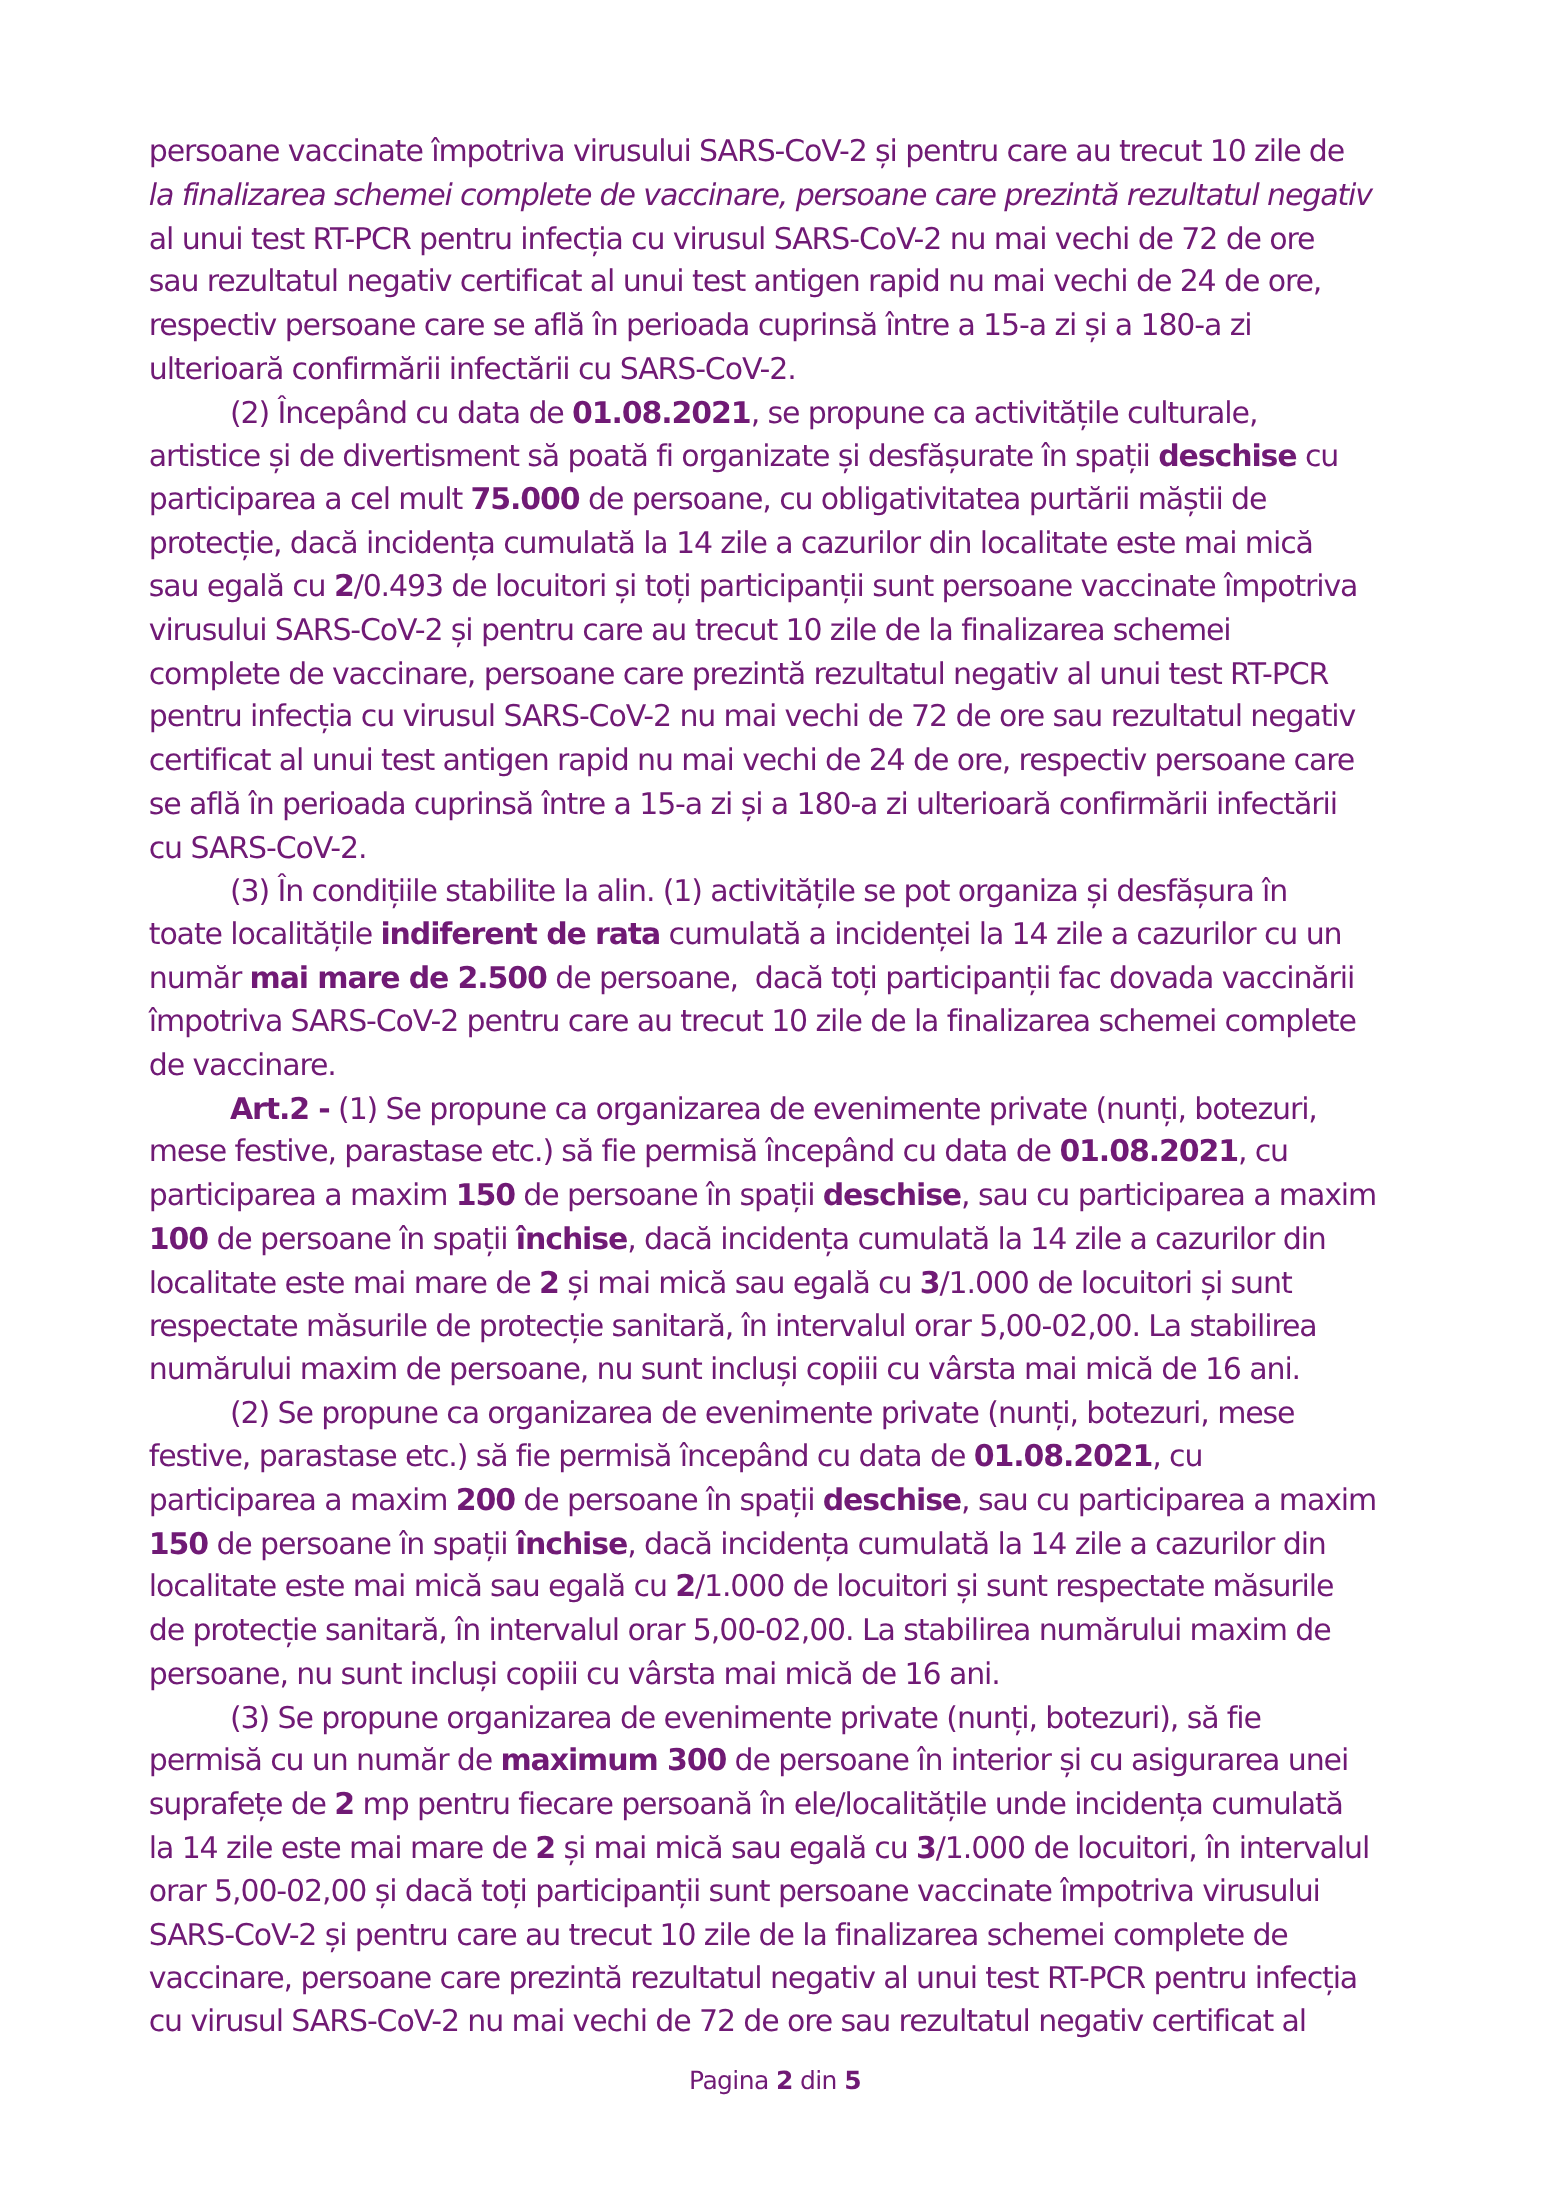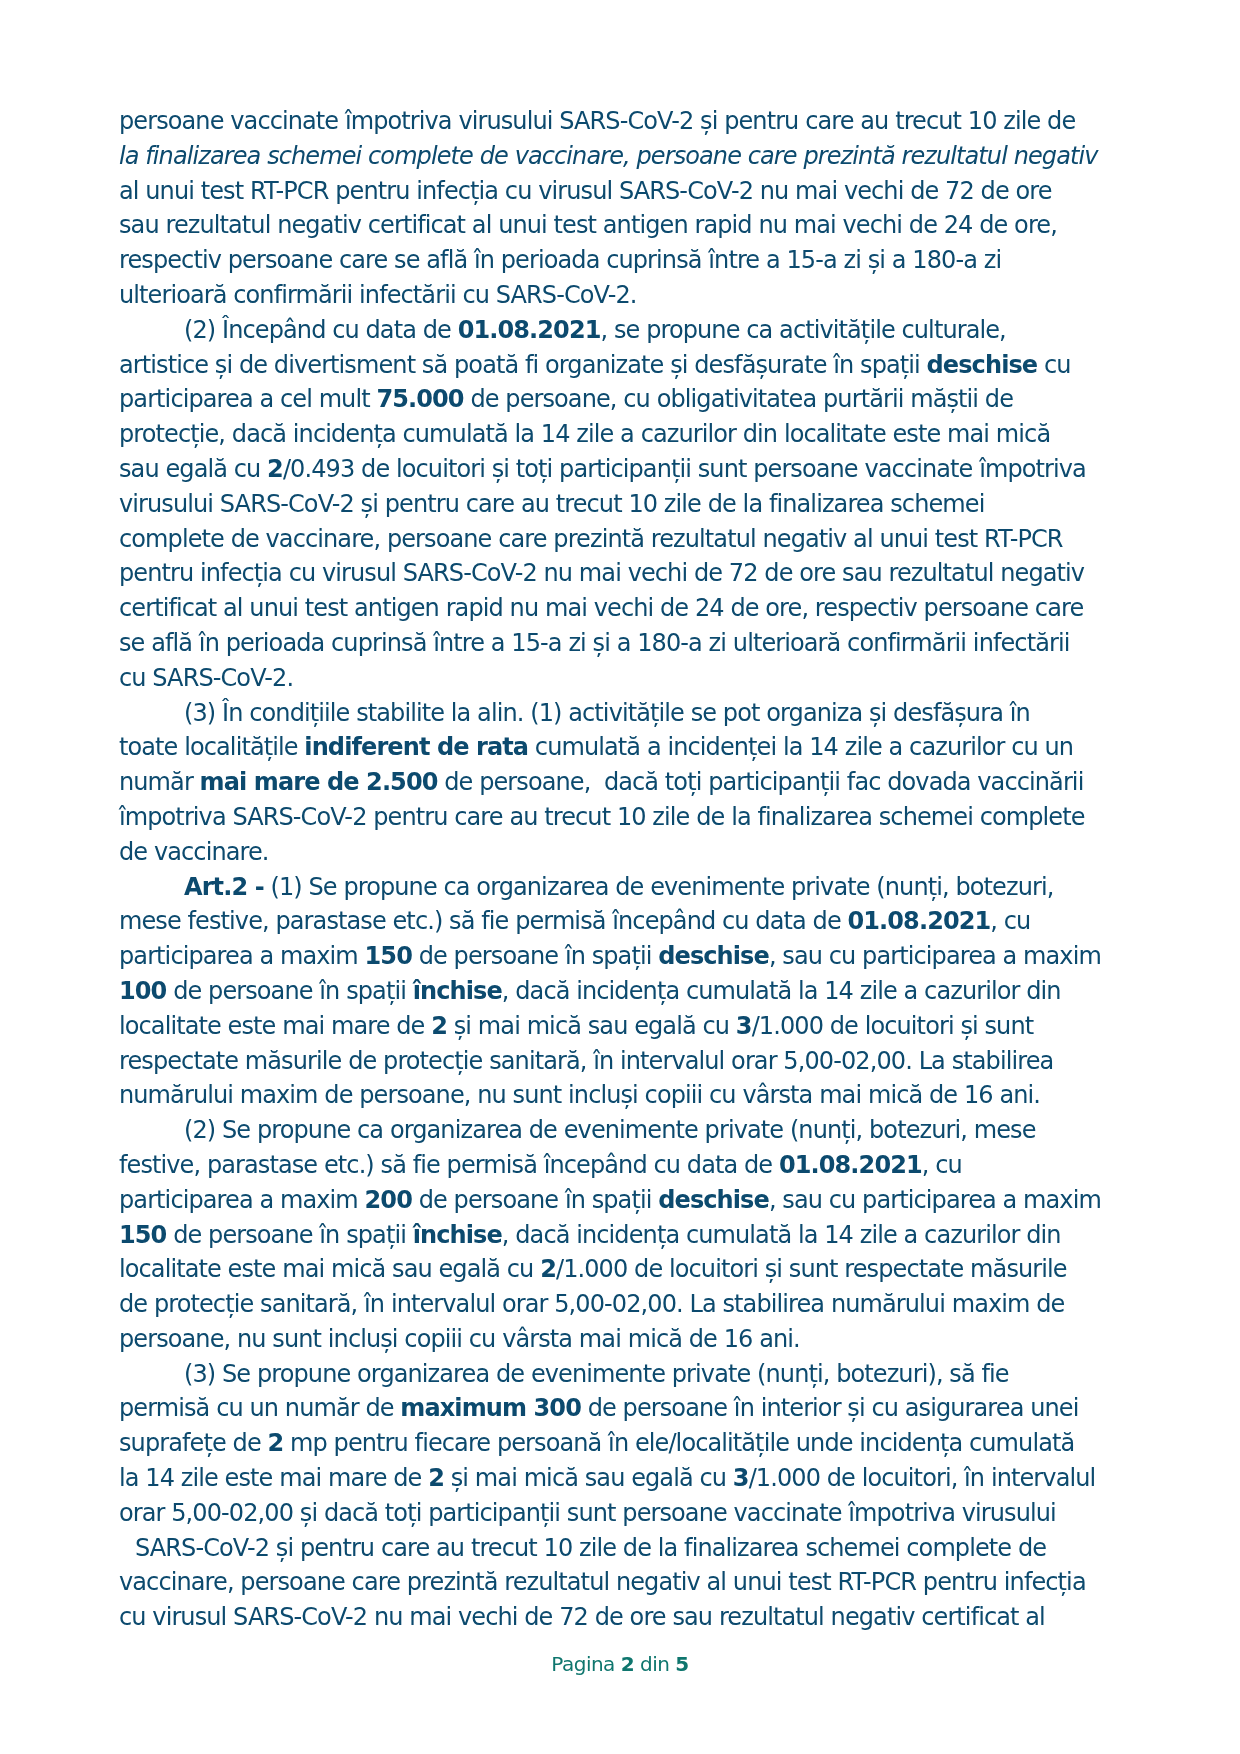--- a/index.html
+++ b/index.html
@@ -3,36 +3,36 @@
 <meta charset="utf-8">
 <style>
   html, body { margin: 0; padding: 0; background: #ffffff; }
   body { width: 1240px; height: 1754px; position: relative; overflow: hidden; }
   .page { position: absolute; left: 119px; top: 104px; width: 1003px; }
   .line {
     font-family: "DejaVu Sans", sans-serif;
     font-size: 24px;
     line-height: 34.8px;
     height: 34.8px;
-    color: #0c4a6e;
+    color: #701a75;
     white-space: nowrap;
     text-align: justify;
     text-align-last: justify;
     letter-spacing: -0.9px;
     word-spacing: 0px;
     overflow: visible;
   }
   .line.last { text-align-last: left; }
   .line.indent { padding-left: 65px; }
   b { font-weight: bold; }
   .footer {
     position: absolute; left: 0; width: 1240px; top: 1652px;
     text-align: center;
     font-family: "DejaVu Sans", sans-serif;
-    font-size: 20px; color: #0f766e; letter-spacing: -0.5px;
+    font-size: 20px; color: #701a75; letter-spacing: -0.5px;
   }
 </style>
 </head>
 <body>
 
 <div class="page" id="doc">
     <div class="line" style="white-space: pre; word-spacing: 0px; text-align: left; text-align-last: left;"><span>persoane vaccinate împotriva virusului SARS-CoV-2 și pentru care au trecut 10 zile de</span></div>
     <div class="line" style="white-space: pre; word-spacing: 0px; text-align: center; text-align-last: left; font-style: italic;"><span>la finalizarea schemei complete de vaccinare, persoane care prezintă rezultatul negativ</span></div>
     <div class="line" style="white-space: pre; word-spacing: 0px; text-align: left; text-align-last: left;"><span>al unui test RT-PCR pentru infecția cu virusul SARS-CoV-2 nu mai vechi de 72 de ore</span></div>
     <div class="line" style="white-space: pre; word-spacing: 0px; text-align: left; text-align-last: left;"><span>sau rezultatul negativ certificat al unui test antigen rapid nu mai vechi de 24 de ore,</span></div>
@@ -66,21 +66,21 @@
     <div class="line" style="white-space: pre; word-spacing: 0px; text-align: left; text-align-last: left;"><span>participarea a maxim </span><b>200</b><span> de persoane în spații </span><b>deschise</b><span>, sau cu participarea a maxim</span></div>
     <div class="line" style="white-space: pre; word-spacing: 0px; text-align: left; text-align-last: left;"><b>150</b><span> de persoane în spații </span><b>închise</b><span>, dacă incidența cumulată la 14 zile a cazurilor din</span></div>
     <div class="line" style="white-space: pre; word-spacing: 0px; text-align: left; text-align-last: left;"><span>localitate este mai mică sau egală cu </span><b>2</b><span>/1.000 de locuitori și sunt respectate măsurile</span></div>
     <div class="line" style="white-space: pre; word-spacing: 0px; text-align: center; text-align-last: left;"><span>de protecție sanitară, în intervalul orar 5,00-02,00. La stabilirea numărului maxim de</span></div>
     <div class="line last" style="white-space: pre;"><span>persoane, nu sunt incluși copiii cu vârsta mai mică de 16 ani.</span></div>
     <div class="line indent" style="white-space: pre; word-spacing: 0px; text-align: left; text-align-last: left;"><span>(3) Se propune organizarea de evenimente private (nunți, botezuri), să fie</span></div>
     <div class="line" style="white-space: pre; word-spacing: 0px; text-align: left; text-align-last: left;"><span>permisă cu un număr de </span><b>maximum 300</b><span> de persoane în interior și cu asigurarea unei</span></div>
     <div class="line" style="white-space: pre; word-spacing: 0px; text-align: left; text-align-last: left;"><span>suprafețe de </span><b>2</b><span> mp pentru fiecare persoană în ele/localitățile unde incidența cumulată</span></div>
     <div class="line" style="white-space: pre; word-spacing: 0px; text-align: left; text-align-last: left;"><span>la 14 zile este mai mare de </span><b>2</b><span> și mai mică sau egală cu </span><b>3</b><span>/1.000 de locuitori, în intervalul</span></div>
     <div class="line" style="white-space: pre; word-spacing: 0px; text-align: left; text-align-last: left;"><span>orar 5,00-02,00 și dacă toți participanții sunt persoane vaccinate împotriva virusului</span></div>
-    <div class="line" style="white-space: pre; word-spacing: 0px; text-align: left; text-align-last: left; margin-left: 16px;"><span>SARS-CoV-2 și pentru care au trecut 10 zile de la finalizarea schemei complete de</span></div>
+    <div class="line" style="white-space: pre; word-spacing: 0px; text-align: left; text-align-last: left;"><span>SARS-CoV-2 și pentru care au trecut 10 zile de la finalizarea schemei complete de</span></div>
     <div class="line" style="white-space: pre; word-spacing: 0px; text-align: left; text-align-last: left;"><span>vaccinare, persoane care prezintă rezultatul negativ al unui test RT-PCR pentru infecția</span></div>
     <div class="line" style="white-space: pre; word-spacing: 0px; text-align: left; text-align-last: left;"><span>cu virusul SARS-CoV-2 nu mai vechi de 72 de ore sau rezultatul negativ certificat al</span></div>
   </div>
 
 <div class="footer">
   <span>Pagina</span> 
   <b>2</b> 
   <span>din</span> 
   <b>5</b>
 </div>

